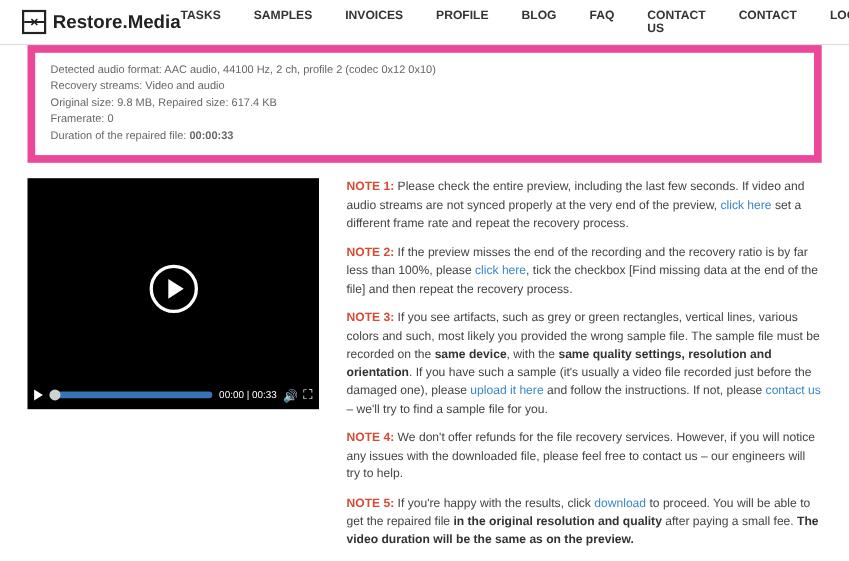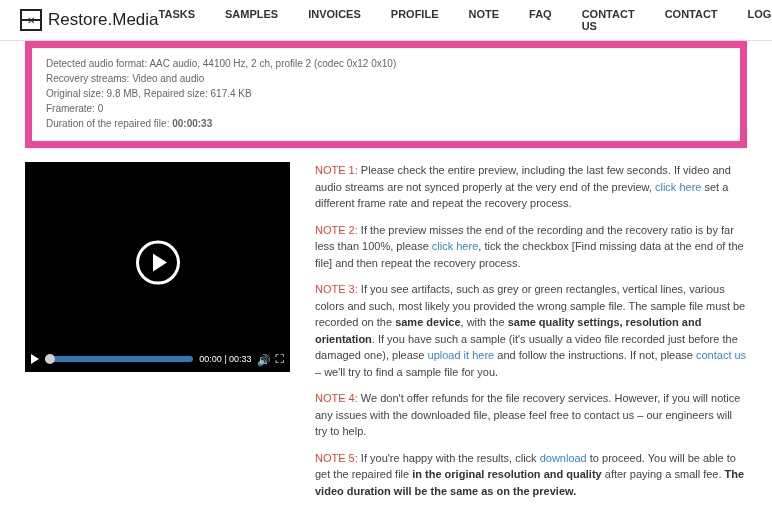--- a/index.html
+++ b/index.html
@@ -1,55 +1,55 @@
 <!DOCTYPE html>
 <html><head>
 <meta charset="utf-8">
 <style>
 *{box-sizing:border-box;margin:0;padding:0;font-family:Arial,Helvetica,sans-serif}
 body{background:#fff;width:772px;color:#333}
 .header{display:flex;align-items:center;justify-content:space-between;padding:8px 20px;border-bottom:1px solid #ddd}
-.logo{display:flex;align-items:center;gap:6px;font-size:17px;font-weight:400;color:#222}
+.logo{display:flex;align-items:center;gap:6px;font-size:17px;font-weight:700;color:#222}
 .logo-box{width:22px;height:22px;border:2px solid #222;background:linear-gradient(#fff 0 45%,#222 45% 55%,#fff 55% 100%);position:relative}
 .logo-box:before{content:"✕";position:absolute;font-size:10px;top:4px;left:5px}
 .nav{display:flex;gap:30px;font-size:11px;font-weight:700;color:#333}
 .nav span{cursor:pointer}
 .body-wrap{padding:0 25px 20px 25px}
 .metabox{border:7px solid #ec4899;padding:8px 14px 10px 14px;font-size:10px;color:#666;line-height:1.5}
 .content{display:flex;gap:25px;margin-top:14px}
 .player{width:265px;height:210px;background:#000;position:relative;flex-shrink:0}
 .play-circle{position:absolute;top:50%;left:50%;transform:translate(-50%,-60%);width:44px;height:44px;border:3px solid #fff;border-radius:50%;display:flex;align-items:center;justify-content:center}
 .play-circle:after{content:"";border-left:14px solid #fff;border-top:9px solid transparent;border-bottom:9px solid transparent;margin-left:4px}
 .ctrlbar{position:absolute;bottom:6px;left:6px;right:6px;display:flex;align-items:center;gap:6px;color:#fff;font-size:9px}
 .ctrlbar .p{border-left:8px solid #fff;border-top:5px solid transparent;border-bottom:5px solid transparent;display:inline-block}
 .prog{flex:1;height:6px;background:#3475b6;border-radius:3px;position:relative}
 .prog:after{content:"";position:absolute;left:0;top:-2px;width:10px;height:10px;background:#d0d0d0;border-radius:50%}
 .vol{width:12px;height:10px;position:relative}
 .vol:before{content:"🔊";font-size:11px}
 .fs:before{content:"⛶";font-size:12px}
 .notes{flex:1;font-size:11px;line-height:1.5;color:#444}
 .notes p{margin-bottom:10px}
-.notes b{color:#d84a36;font-weight:400}
+.notes b{color:#d84a36;font-weight:700}
 .notes a{color:#3a86c8;text-decoration:none}
 .notes strong{font-weight:700;color:#333}
 </style>
 </head>
 <body>
 
 <div class="header">
   <div class="logo">
     <span class="logo-box"></span>
     <span>Restore.Media</span>
   </div>
   <div class="nav">
     <span>TASKS</span>
     <span>SAMPLES</span>
     <span>INVOICES</span>
     <span>PROFILE</span>
-    <span>NOTE</span>
+    <span>BLOG</span>
     <span>FAQ</span>
     <span>CONTACT US</span>
     <span>CONTACT</span>
     <span>LOGOUT</span>
   </div>
 </div>
 
 <div class="body-wrap">
   <div class="metabox">
     <div>Detected audio format: AAC audio, 44100 Hz, 2 ch, profile 2 (codec 0x12 0x10)</div>

